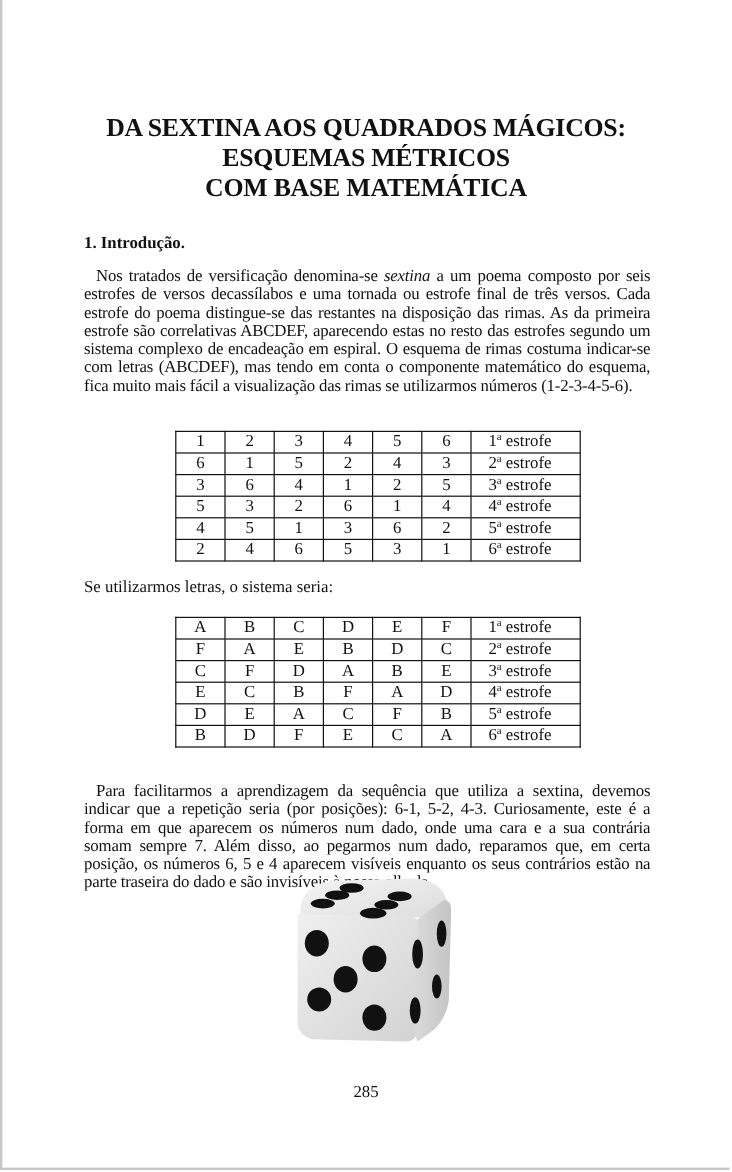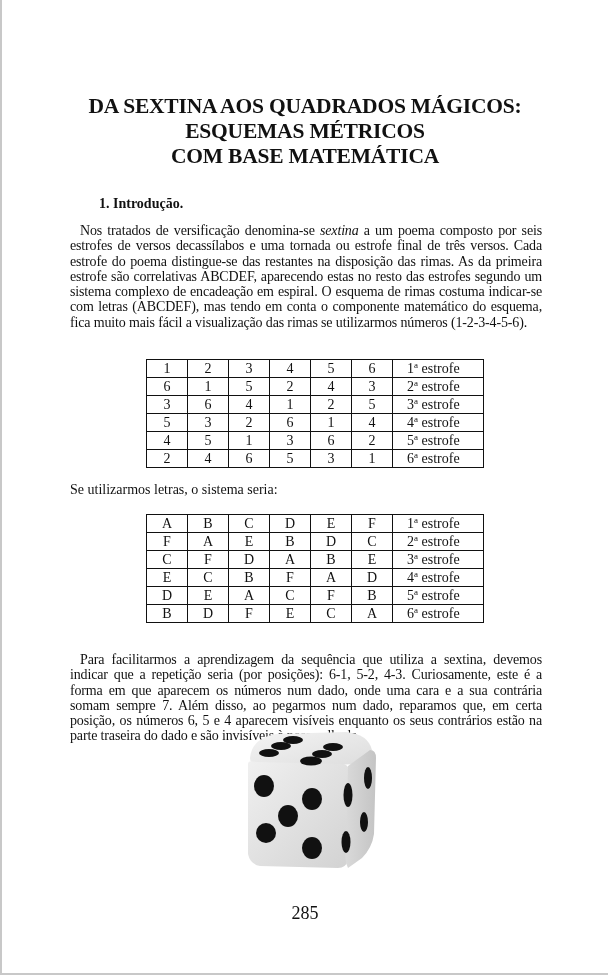--- a/index.html
+++ b/index.html
@@ -10,21 +10,21 @@
   .page-frame {
     position:absolute; left:0; top:0; width:608px; height:975px;
     border-left:2px solid #c8c8c8; border-bottom:2px solid #c8c8c8; box-sizing:border-box;
   }
   .title {
     position:absolute; left:60px; top:94px; width:490px; text-align:center;
     font-weight:bold; font-size:21.5px; line-height:25px; letter-spacing:-0.2px;
   }
   .title div { white-space:nowrap; }
   .section-heading {
-    position:absolute; left:70px; top:196px; font-weight:bold; font-size:14px; line-height:16px;margin-left:29px;
+    position:absolute; left:70px; top:196px; font-weight:bold; font-size:14px; line-height:16px;
   }
   .para {
     position:absolute; left:70px; width:472px; font-size:14px; line-height:15.3px;
     text-align:justify; text-indent:10px; letter-spacing:-0.15px;
   }
   .para1 { top:223px; }
   .para2 { top:652px; }
   .plain { position:absolute; left:70px; top:482px; font-size:14px; line-height:16px; }
   table.scheme {
     position:absolute; left:146px; border-collapse:collapse; font-size:14px;
@@ -34,21 +34,21 @@
     text-align:center; vertical-align:middle;
   }
   table.scheme td.num { width:40px; }
   table.scheme td.lbl { width:76px; text-align:left; padding-left:14px; white-space:nowrap; }
   table.scheme sup { font-size:9px; vertical-align:5px; line-height:0; }
   .t1 { top:359px; }
   .t2 { top:514px; }
   table.scheme.letters td.num { font-size:14px; }
   .dice-wrap { position:absolute; left:236px; top:730px; width:150px; height:142px; }
   .page-number {
-    position:absolute; left:0; width:610px; top:903px; text-align:center; font-size:18px;
+    position:absolute; left:0; width:610px; top:903px; text-align:center; font-size:14px;
   }
   i { font-style:italic;margin-top:41px; }
 </style>
 </head>
 <body>
 
 <div class="page-frame"></div>
 
 <div class="title">
   <div>DA SEXTINA AOS QUADRADOS MÁGICOS:</div>

